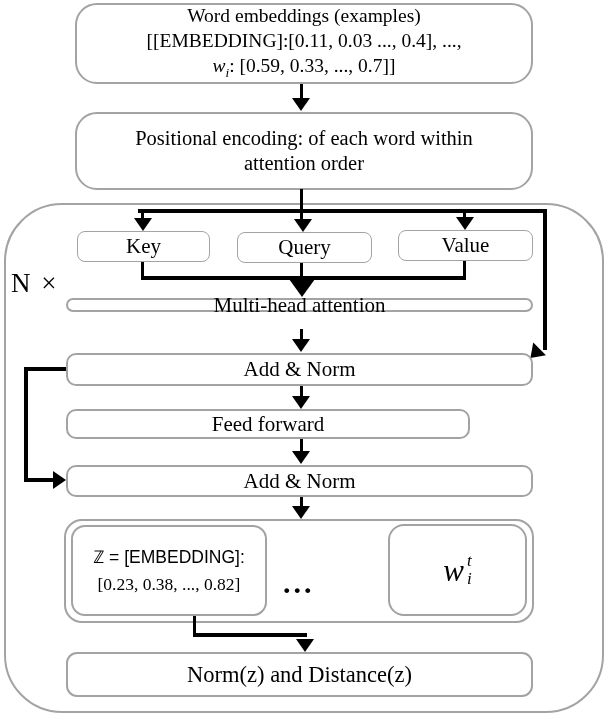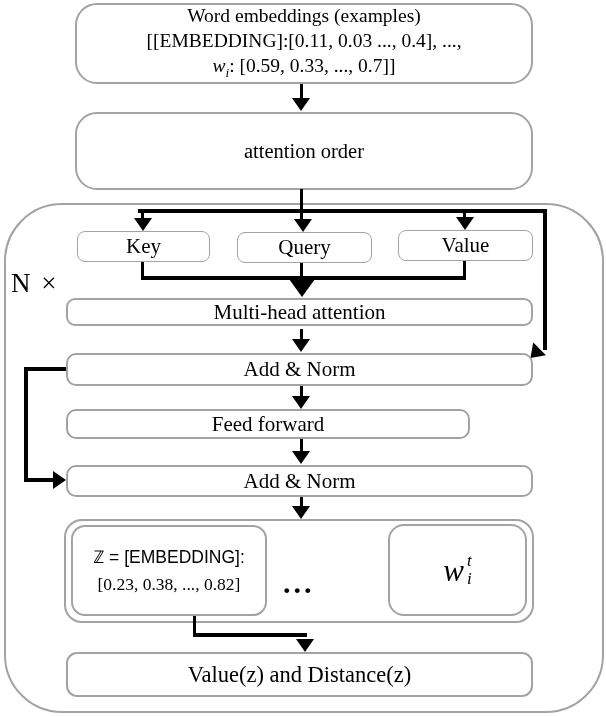--- a/index.html
+++ b/index.html
@@ -36,20 +36,21 @@
   <div class="box" style="left:75px;top:3px;width:458px;height:81px;border-radius:22px;font-size:19.5px;line-height:25px;">
     <div class="tline">Word embeddings (examples)</div>
     <div class="tline">[[EMBEDDING]:[0.11, 0.03 ..., 0.4], ...,</div>
     <div class="tline"><span class="ital">w</span><sub class="ital">i</sub><span>: [0.59, 0.33, ..., 0.7]]</span></div>
   </div>
 
   <div class="vline" style="left:300px;top:84px;width:3px;height:16px;"></div>
   <div class="arr-down" style="left:292px;top:98px;"></div>
 
   <div class="box" style="left:75px;top:112px;width:458px;height:78px;border-radius:22px;font-size:20.5px;line-height:25px;">
+    <div class="tline">Positional encoding: of each word within</div>
     <div class="tline">attention order</div>
   </div>
 
   <div class="box" style="left:4px;top:203px;width:600px;height:510px;border-radius:58px;background:transparent;"></div>
 
   <div class="repeat-label" style="left:11px;top:268px;">N ×</div>
 
   <div class="vline" style="left:300px;top:189px;width:3px;height:23px;"></div>
 
   <div class="hline" style="left:138px;top:209px;width:409px;height:4px;"></div>
@@ -73,21 +74,21 @@
   <div class="box thinb" style="left:398px;top:230px;width:135px;height:31px;border-radius:8px;font-size:21px;">
     <div class="tline">Value</div>
   </div>
 
   <div class="vline" style="left:141px;top:262px;width:3px;height:17px;"></div>
   <div class="vline" style="left:463px;top:261px;width:3px;height:18px;"></div>
   <div class="vline" style="left:300px;top:263px;width:3px;height:15px;"></div>
   <div class="hline" style="left:141px;top:276px;width:325px;height:4px;"></div>
   <div class="arr-down big" style="left:289px;top:279px;"></div>
 
-  <div class="box" style="left:66px;top:298px;width:467px;height:28px;border-radius:9px;font-size:21px;">
+  <div class="box" style="left:66px;top:298px;width:467px;height:14px;border-radius:9px;font-size:21px;">
     <div class="tline">Multi-head attention</div>
   </div>
 
   <div class="vline" style="left:300px;top:329px;width:3px;height:12px;"></div>
   <div class="arr-down" style="left:292px;top:339px;"></div>
 
   <div class="box" style="left:66px;top:353px;width:467px;height:33px;border-radius:10px;font-size:21px;">
     <div class="tline">Add &amp; Norm</div>
   </div>
 
@@ -130,16 +131,16 @@
         <span class="wt-sub">i</span>
       </span>
     </div>
   </div>
 
   <div class="vline" style="left:193px;top:616px;width:3px;height:20px;"></div>
   <div class="hline" style="left:193px;top:633px;width:114px;height:4px;"></div>
   <div class="arr-down" style="left:296px;top:639px;"></div>
 
   <div class="box" style="left:66px;top:652px;width:467px;height:45px;border-radius:11px;font-size:22.5px;">
-    <div class="tline">Value(z) and Distance(z)</div>
+    <div class="tline">Norm(z) and Distance(z)</div>
   </div>
 
 </div>
 
 </body></html>

